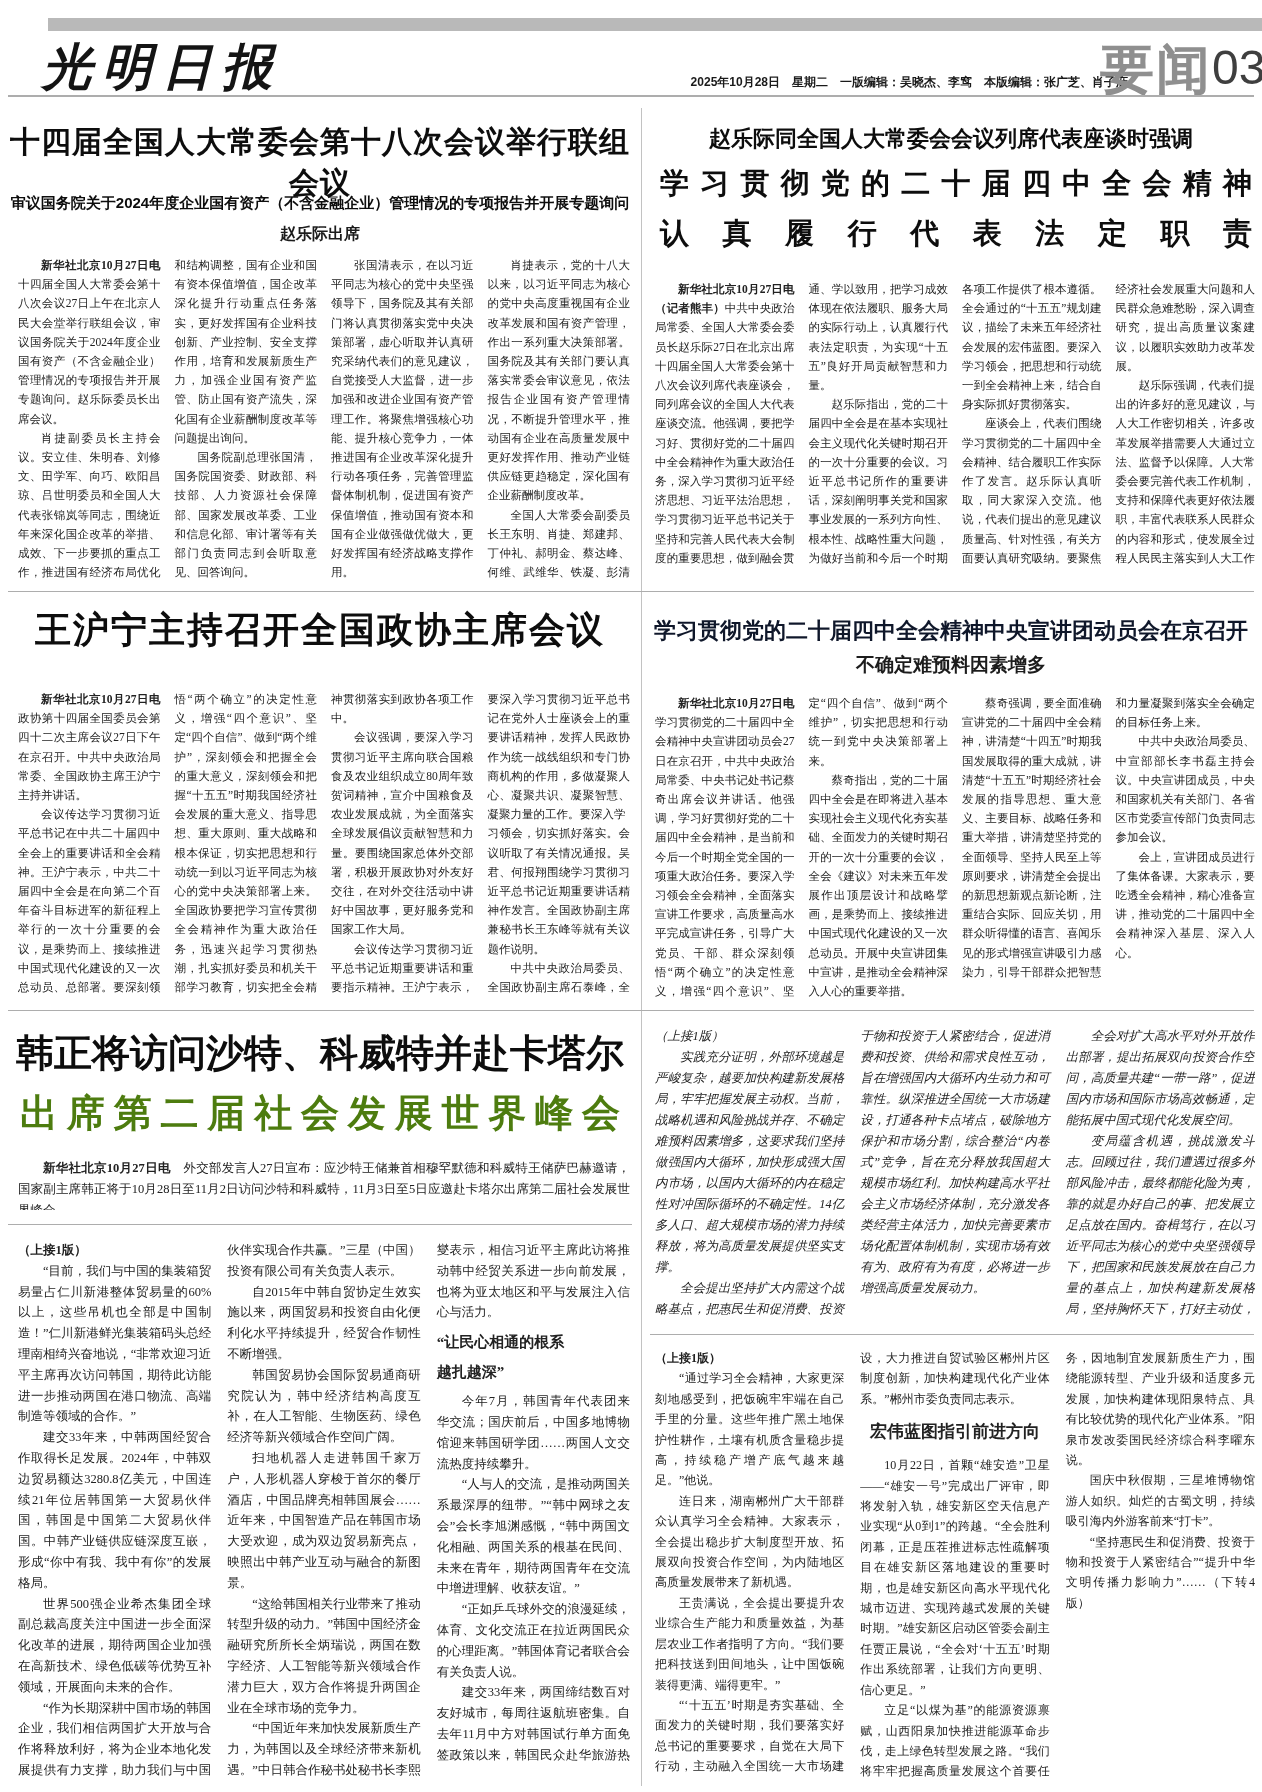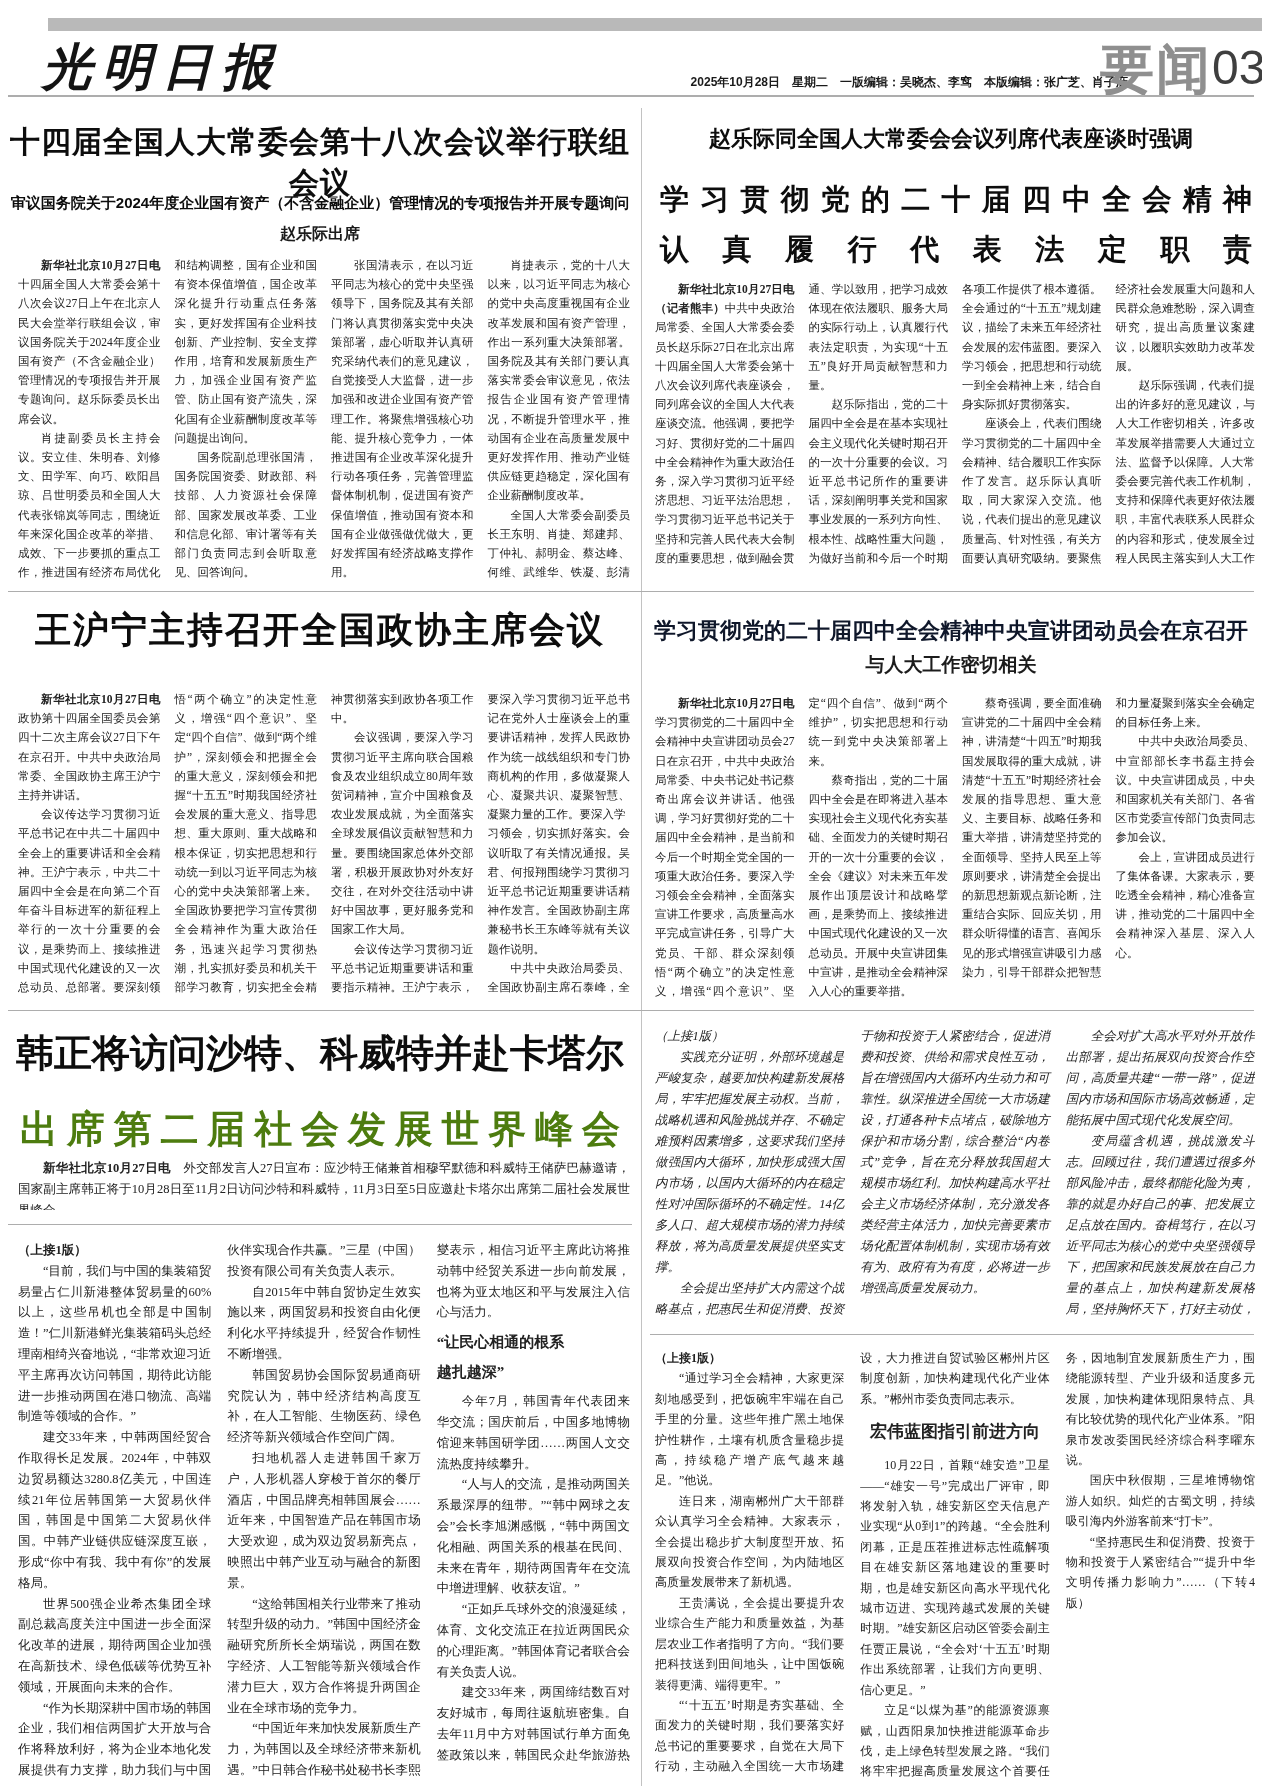--- a/index.html
+++ b/index.html
@@ -4,21 +4,21 @@
 <style>
   html,body{margin:0;padding:0;background:#e8e8e8;}
   #page{position:relative;width:1262px;height:1792px;background:#ffffff;margin:0 auto;
         font-family:"Liberation Serif",serif;color:#1c1c1c;overflow:hidden;}
   .abs{position:absolute;}
   .rule{background:#adadad;}
   .sans{font-family:"Liberation Sans",sans-serif;}
   .serif{font-family:"Liberation Serif",serif;}
   .bold{font-weight:bold;}
   .center{text-align:center;}
-  .spread{text-align:justify;text-align-last:justify;margin-top:16px;}
+  .spread{text-align:justify;text-align-last:justify;}
   .body-cols{column-fill:auto;overflow:hidden;text-align:justify;color:#222;}
   .c4{column-count:4;column-gap:14px;}
   .c3{column-count:3;column-gap:16px;}
   .fs-a{font-size:11.5px;line-height:19.2px;}
   .fs-b{font-size:12.5px;line-height:20.8px;}
   .fs-c{font-size:12px;line-height:20.4px;}
   .kai{font-style:italic;font-size:12.5px;line-height:21px;}
   .body-cols p{margin:0;text-indent:2em;}
   .body-cols p.noind{text-indent:0;}
   .body-cols p.qhead{text-indent:0;font-weight:bold;font-size:15px;line-height:22px;margin:8px 0;}
@@ -71,21 +71,21 @@
   <div class="abs body-cols c4 fs-a" style="left:18px;top:690px;width:612px;height:312px;">
     <p><b class="byl">新华社北京10月27日电　</b><span>政协第十四届全国委员会第四十二次主席会议27日下午在京召开。中共中央政治局常委、全国政协主席王沪宁主持并讲话。</span></p>
     <p>会议传达学习贯彻习近平总书记在中共二十届四中全会上的重要讲话和全会精神。王沪宁表示，中共二十届四中全会是在向第二个百年奋斗目标进军的新征程上举行的一次十分重要的会议，是乘势而上、接续推进中国式现代化建设的又一次总动员、总部署。要深刻领悟“两个确立”的决定性意义，增强“四个意识”、坚定“四个自信”、做到“两个维护”，深刻领会和把握全会的重大意义，深刻领会和把握“十五五”时期我国经济社会发展的重大意义、指导思想、重大原则、重大战略和根本保证，切实把思想和行动统一到以习近平同志为核心的党中央决策部署上来。全国政协要把学习宣传贯彻全会精神作为重大政治任务，迅速兴起学习贯彻热潮，扎实抓好委员和机关干部学习教育，切实把全会精神贯彻落实到政协各项工作中。</p>
     <p>会议强调，要深入学习贯彻习近平主席向联合国粮食及农业组织成立80周年致贺词精神，宣介中国粮食及农业发展成就，为全面落实全球发展倡议贡献智慧和力量。要围绕国家总体外交部署，积极开展政协对外友好交往，在对外交往活动中讲好中国故事，更好服务党和国家工作大局。</p>
     <p>会议传达学习贯彻习近平总书记近期重要讲话和重要指示精神。王沪宁表示，要深入学习贯彻习近平总书记在党外人士座谈会上的重要讲话精神，发挥人民政协作为统一战线组织和专门协商机构的作用，多做凝聚人心、凝聚共识、凝聚智慧、凝聚力量的工作。要深入学</p>
     <p class="noind">习领会，切实抓好落实。会议听取了有关情况通报。吴君、何报翔围绕学习贯彻习近平总书记近期重要讲话精神作发言。全国政协副主席兼秘书长王东峰等就有关议题作说明。</p>
     <p>中共中央政治局委员、全国政协副主席石泰峰，全国政协副主席胡春华、沈跃跃、王勇、周强、苏辉、邵鸿、陈武、咸辉、姜信治、王光谦、朱永新、杨震出席会议。</p>
   </div>
 
   <div class="abs sans bold center" style="left:648px;top:616px;width:606px;font-size:22px;color:#0f172a;">学习贯彻党的二十届四中全会精神中央宣讲团动员会在京召开</div>
-  <div class="abs serif bold center" style="left:648px;top:652px;width:606px;font-size:19px;">与人大工作密切相关</div>
+  <div class="abs serif bold center" style="left:648px;top:652px;width:606px;font-size:19px;">不确定难预料因素增多</div>
   <div class="abs body-cols c4 fs-a" style="left:655px;top:694px;width:600px;height:308px;">
     <p><b class="byl">新华社北京10月27日电　</b><span>学习贯彻党的二十届四中全会精神中央宣讲团动员会27日在京召开，中共中央政治局常委、中央书记处书记蔡奇出席会议并讲话。他强调，学习好贯彻好党的二十届四中全会精神，是当前和今后一个时期全党全国的一项重大政治任务。要深入学习领会全会精神，全面落实宣讲工作要求，高质量高水平完成宣讲任务，引导广大党员、干部、群众深刻领悟“两个确立”的决定性意义，增强“四个意识”、坚定“四个自信”、做到“两个维护”，切实把思想和行动统一到党中央决策部署上来。</span></p>
     <p>蔡奇指出，党的二十届四中全会是在即将进入基本实现社会主义现代化夯实基础、全面发力的关键时期召开的一次十分重要的会议，全会《建议》对未来五年发展作出顶层设计和战略擘画，是乘势而上、接续推进中国式现代化建设的又一次总动员。开展中央宣讲团集中宣讲，是推动全会精神深入人心的重要举措。</p>
     <p>蔡奇强调，要全面准确宣讲党的二十届四中全会精神，讲清楚“十四五”时期我国发展取得的重大成就，讲清楚“十五五”时期经济社会发展的指导思想、重大意义、主要目标、战略任务和重大举措，讲清楚坚持党的全面领导、坚持人民至上等原则要求，讲清楚全会提出的新思想新观点新论断，注重结合实际、回应关切，用群众听得懂的语言、喜闻乐见的形式增强宣讲吸引力感染力，引导干部群众把智慧和力量凝聚到落实全会确定的目标任务上来。</p>
     <p>中共中央政治局委员、中宣部部长李书磊主持会议。中央宣讲团成员，中央和国家机关有关部门、各省区市党委宣传部门负责同志参加会议。</p>
     <p>会上，宣讲团成员进行了集体备课。大家表示，要吃透全会精神，精心准备宣讲，推动党的二十届四中全会精神深入基层、深入人心。</p>
   </div>
 
   <div class="abs serif bold center" style="left:10px;top:1028px;width:620px;font-size:38px;color:#0d0d0d;">韩正将访问沙特、科威特并赴卡塔尔</div>
   <div class="abs serif bold spread" style="left:20px;top:1088px;width:600px;font-size:38px;color:#4d7c0f;">出席第二届社会发展世界峰会</div>

